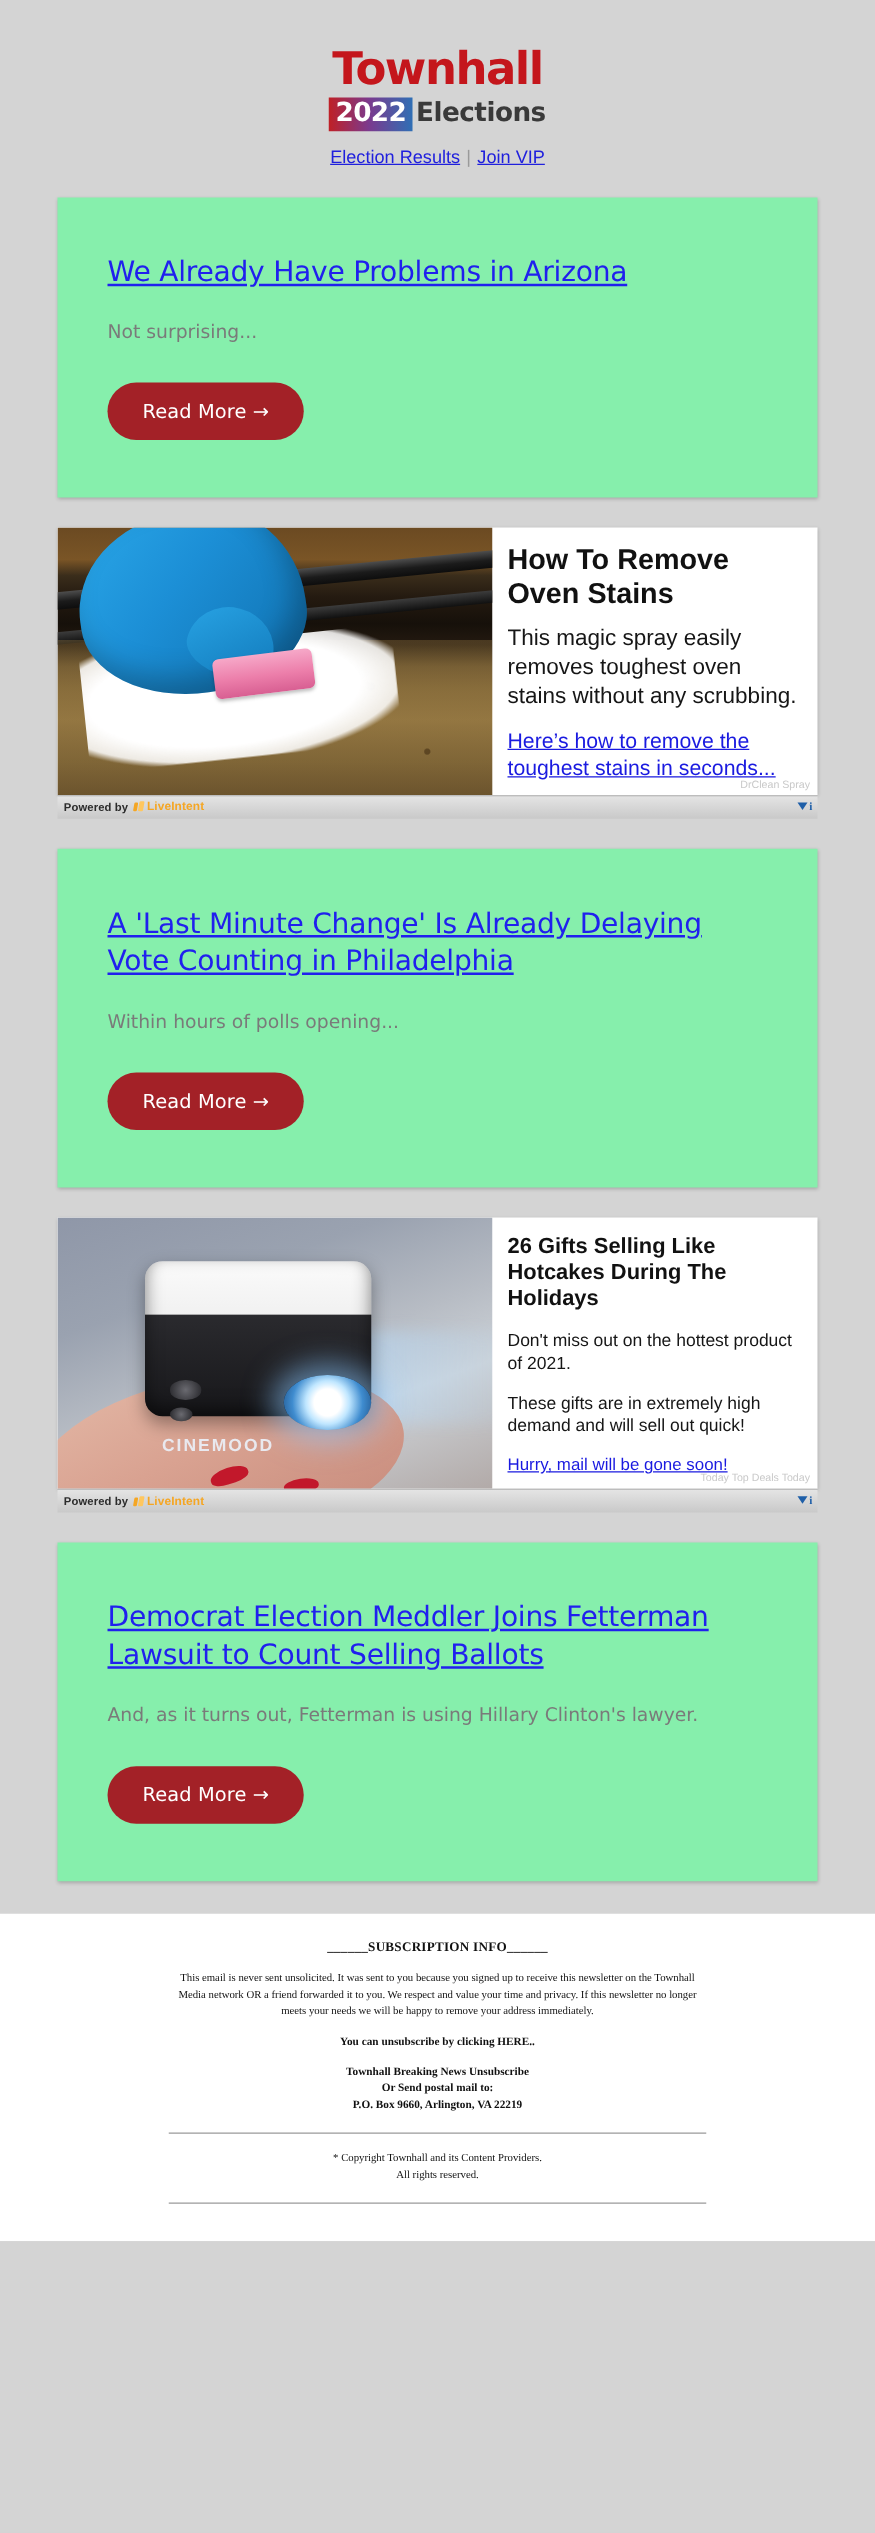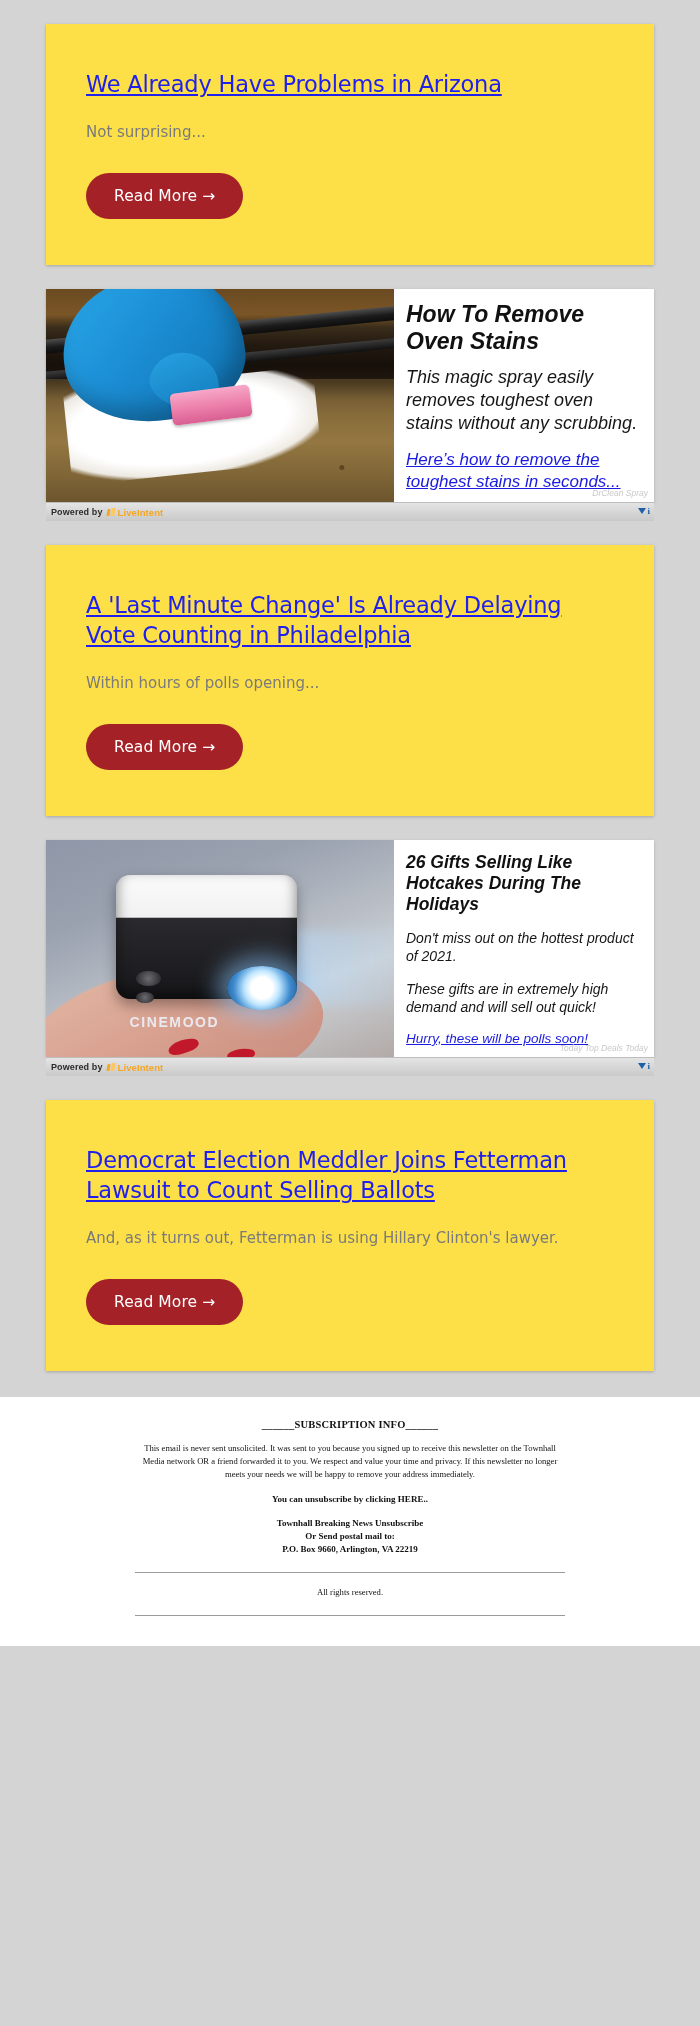--- a/index.html
+++ b/index.html
@@ -48,21 +48,21 @@
     font-size:14.5px;
     color:#6d6d6d;
   }
   .navlinks a{color:#2020dd;text-decoration:underline;}
   .nav-sep{color:#9a9a9a;padding:0 5px;}
 
   
   .card{
     width:608px;
     margin:24px auto 0 auto;
-    background:#fde047;
+    background:#86efac;
     box-shadow:0 1px 3px rgba(0,0,0,0.22);
     box-sizing:border-box;
   }
   .story{padding:46px 40px 46px 40px;}
   .story-head{
     display:block;
     color:#2020ee;
     text-decoration:underline;
     font-family:"DejaVu Sans", sans-serif;
     font-size:22.5px;
@@ -94,21 +94,21 @@
   .adwrap{width:608px;margin:24px auto 0 auto;}
   .adbox{
     width:608px;
     background:#ffffff;
     display:flex;
     box-sizing:border-box;
     position:relative;
     box-shadow:0 1px 3px rgba(0,0,0,0.18);
   }
   .adimg{width:348px;flex:0 0 348px;position:relative;overflow:hidden;}
-  .adtext{flex:1 1 auto;padding:12px 14px 10px 12px;position:relative;font-style:italic;}
+  .adtext{flex:1 1 auto;padding:12px 14px 10px 12px;position:relative;}
   .adtitle{
     font-family:"Liberation Sans", sans-serif;
     font-weight:bold;
     font-size:23px;
     line-height:1.17;
     color:#111111;
     margin:0;
   }
   .adtitle.small{font-size:17.5px;line-height:1.2;}
   .adbody{
@@ -299,20 +299,32 @@
   .f-bold{margin-top:13px;font-size:9px;font-weight:bold;}
   .f-block{margin-top:13px;font-size:9px;font-weight:bold;line-height:1.45;}
   .f-rule{width:430px;height:1px;background:#9a9a9a;margin:16px auto 0 auto;}
   .f-copy{margin-top:13px;font-size:8.6px;line-height:1.5;}
 </style>
 </head>
 <body>
 
 <div class="page">
 
+  <div class="masthead">
+    <div class="logo-wrap">
+      <div class="logo-townhall">Townhall</div>
+      <div class="logo-sub">
+        <span class="logo-year">2022</span>
+          <span class="logo-elections">Elections</span>
+      </div>
+    </div>
+    <div class="navlinks">
+      <a href="#">Election Results</a><span class="nav-sep">|</span><a href="#">Join VIP</a>
+    </div>
+  </div>
 
   <div class="card">
     <div class="story">
       <a href="#" class="story-head">We Already Have Problems in Arizona</a>
       <div class="story-dek">Not surprising...</div>
       <a href="#" class="readmore">Read More  →</a>
     </div>
   </div>
 
   <div class="adwrap">
@@ -366,21 +378,21 @@
           <div class="lens"></div>
           <div class="brand">CINEMOOD</div>
           <div class="nail"></div>
           <div class="nail n2"></div>
         </div>
       </div>
       <div class="adtext">
         <div class="adtitle small">26 Gifts Selling Like Hotcakes During The Holidays</div>
         <div class="adbody small">Don't miss out on the hottest product of 2021.</div>
         <div class="adbody small">These gifts are in extremely high demand and will sell out quick!</div>
-        <a href="#" class="adcta small">Hurry, these will be polls soon!</a>
+        <a href="#" class="adcta small">Hurry, mail will be gone soon!</a>
         <div class="adsponsor">Today Top Deals Today</div>
       </div>
     </div>
     <div class="adfooter">
       <span class="poweredby">Powered by</span>
       <span class="li-mark"></span>
       <span class="li-word">LiveIntent</span>
       <span class="adchoices">
         <span class="ac-tri"></span>
         <span class="ac-i">i</span>
@@ -400,18 +412,19 @@
     <div class="f-sub">______SUBSCRIPTION INFO______</div>
     <div class="f-para">This email is never sent unsolicited. It was sent to you because you signed up to receive this newsletter on the Townhall Media network OR a friend forwarded it to you. We respect and value your time and privacy. If this newsletter no longer meets your needs we will be happy to remove your address immediately.</div>
     <div class="f-bold">You can unsubscribe by clicking HERE..</div>
     <div class="f-block">
       <div>Townhall Breaking News Unsubscribe</div>
       <div>Or Send postal mail to:</div>
       <div>P.O. Box 9660, Arlington, VA 22219</div>
     </div>
     <div class="f-rule"></div>
     <div class="f-copy">
+      <div>* Copyright Townhall and its Content Providers.</div>
       <div>All rights reserved.</div>
     </div>
     <div class="f-rule"></div>
   </div>
 
 </div>
 
 </body></html>

